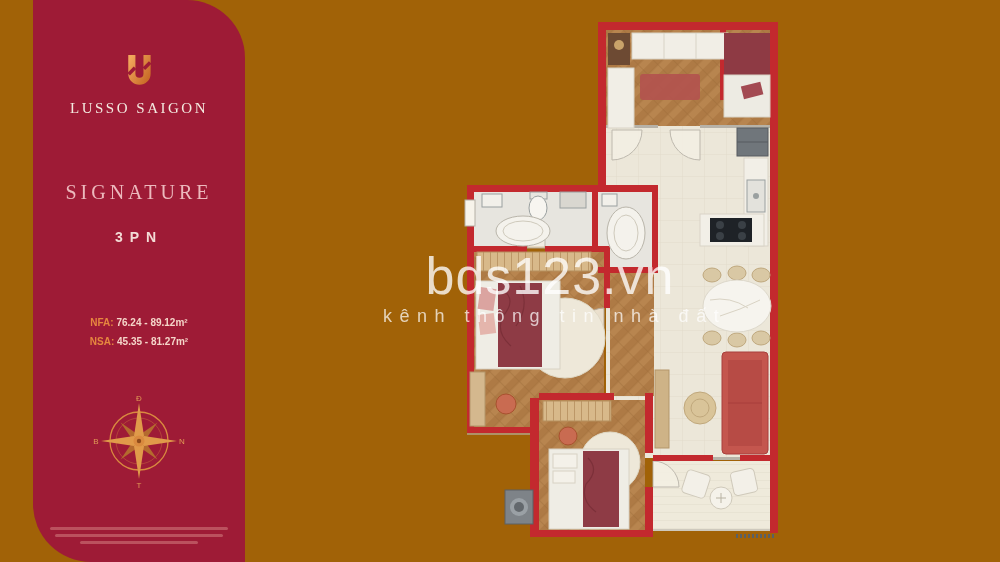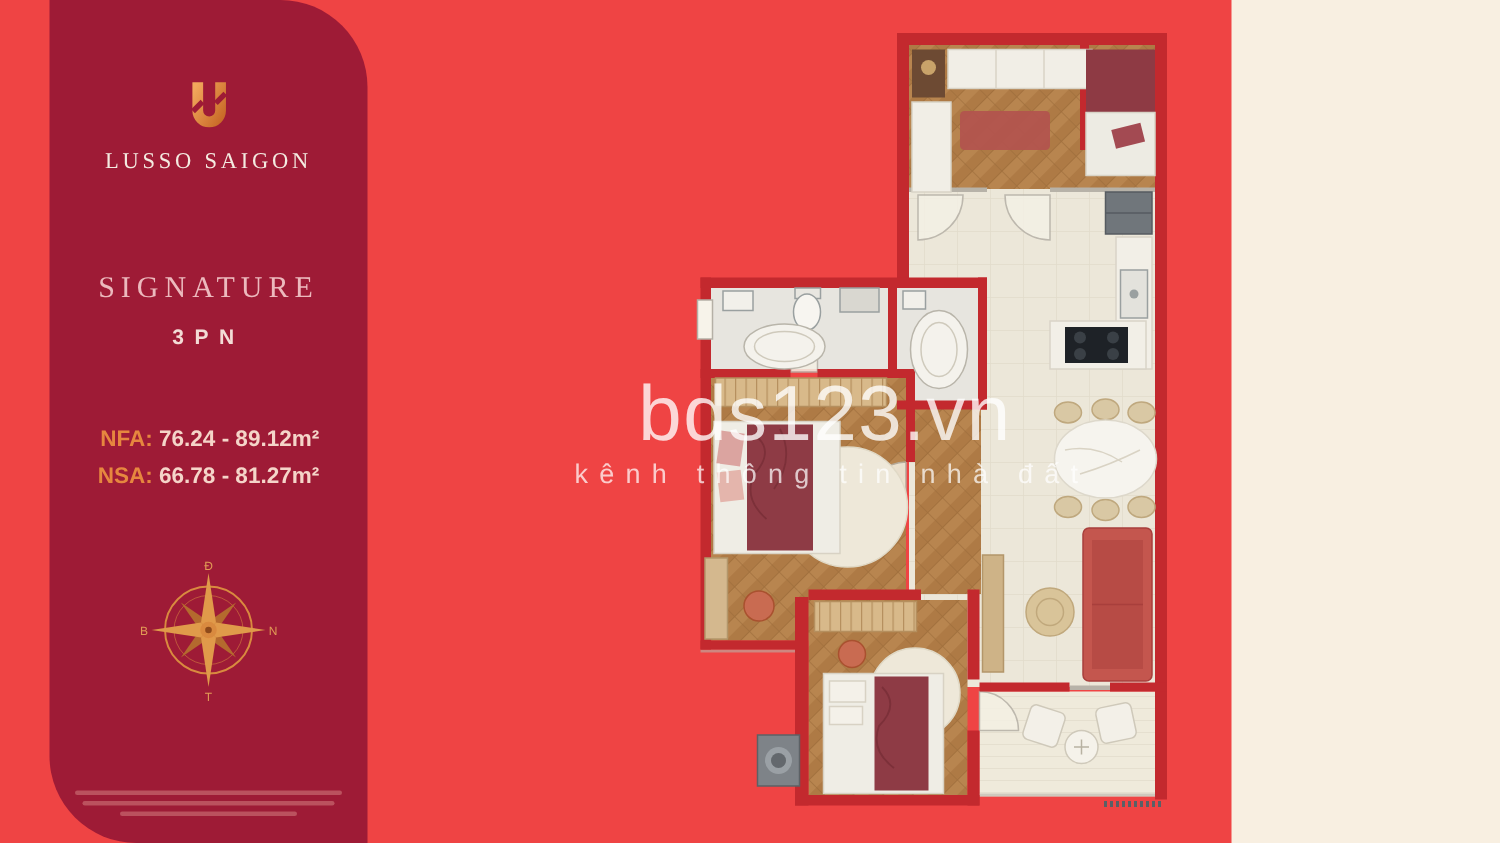--- a/index.html
+++ b/index.html
@@ -1,30 +1,30 @@
 <!DOCTYPE html>
 <html><head>
 <meta charset="utf-8">
 <style>
   html,body{margin:0;padding:0;background:#f8efe1;}
-  .stage{position:relative;width:821px;height:562px;overflow:hidden;
-         background:#ef4444;font-family:"Liberation Sans",sans-serif;}
+  .stage{position:relative;width:1000px;height:562px;overflow:hidden;
+         background:#a16207;font-family:"Liberation Sans",sans-serif;}
 
   
   .panel{position:absolute;left:33px;top:0;width:212px;height:562px;
          background:#9e1b36;border-radius:0 58px 0 58px;
          display:flex;flex-direction:column;align-items:center;}
   .logo{margin-top:50px;}
   .brand{margin-top:8px;font-family:"Liberation Serif",serif;font-size:15px;
          letter-spacing:2.5px;color:#f4ebe1;white-space:nowrap;}
   .title{margin-top:64px;font-family:"Liberation Serif",serif;font-size:20px;
          letter-spacing:4px;color:#ecb9bd;white-space:nowrap;}
-  .subtitle{margin-top:12px;font-size:14px;font-weight:bold;letter-spacing:7px;
+  .subtitle{margin-top:25px;font-size:14px;font-weight:bold;letter-spacing:7px;
             color:#f3dcd6;}
-  .metrics{margin-top:52px;font-size:15px;text-align:right;}
+  .metrics{margin-top:72px;font-size:10px;text-align:center;}
   .metric{margin-bottom:8px;white-space:nowrap;}
   .metric .label{color:#e6873f;font-weight:bold;}
   .metric .value{color:#f5d5c9;font-weight:bold;}
   .compass{margin-top:38px;}
   .fineprint{position:absolute;bottom:14px;left:50%;transform:translateX(-50%);
              width:182px;}
   .fp-line{height:3px;background:rgba(233,170,160,.38);border-radius:2px;
            margin:4px auto;}
 
   
@@ -63,21 +63,21 @@
 
     <div class="subtitle">3PN</div>
 
     <div class="metrics">
       <div class="metric">
         <span class="label">NFA:</span>
         <span class="value">76.24 - 89.12m²</span>
       </div>
       <div class="metric">
         <span class="label">NSA:</span>
-        <span class="value">66.78 - 81.27m²</span>
+        <span class="value">45.35 - 81.27m²</span>
       </div>
     </div>
 
     <svg class="compass" width="94" height="96" viewBox="0 0 94 96">
       <g stroke="#d98a3f" fill="none">
         <circle cx="47" cy="48" r="29" stroke-width="1.3"></circle>
         <circle cx="47" cy="48" r="23" stroke-width="0.6" opacity="0.6"></circle>
       </g>
       <g transform="rotate(45 47 48)" fill="#b46a2e">
         <polygon points="47,22 51,44 47,48 43,44"></polygon>

